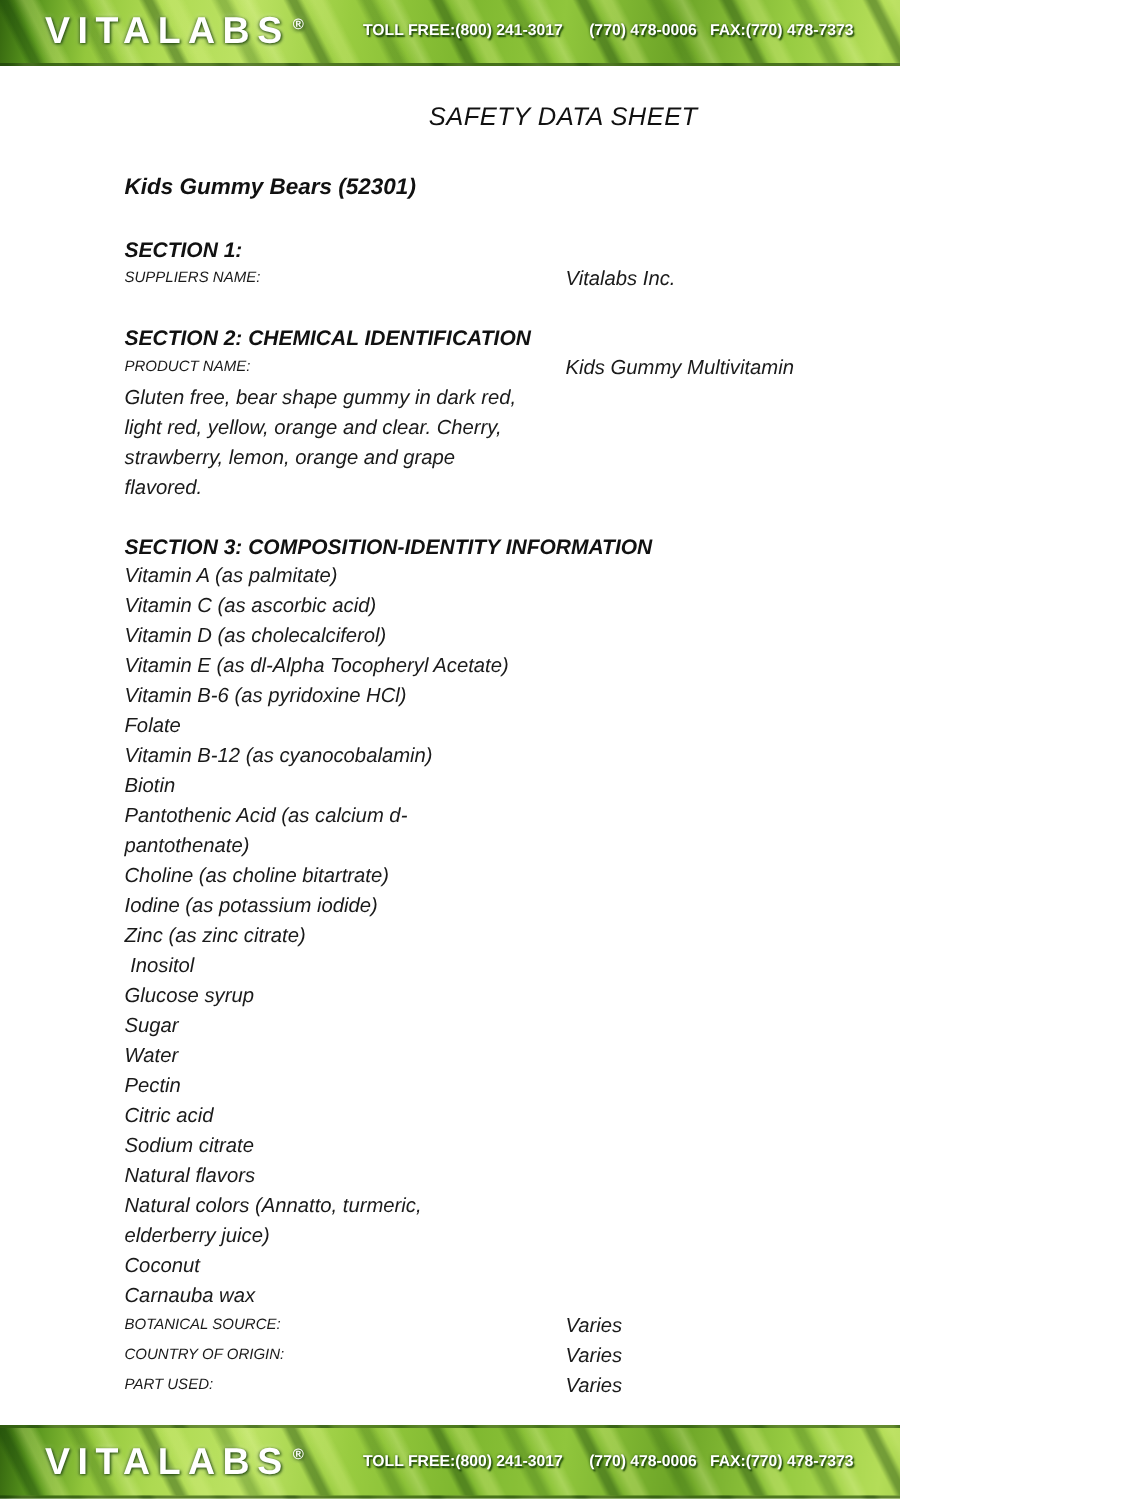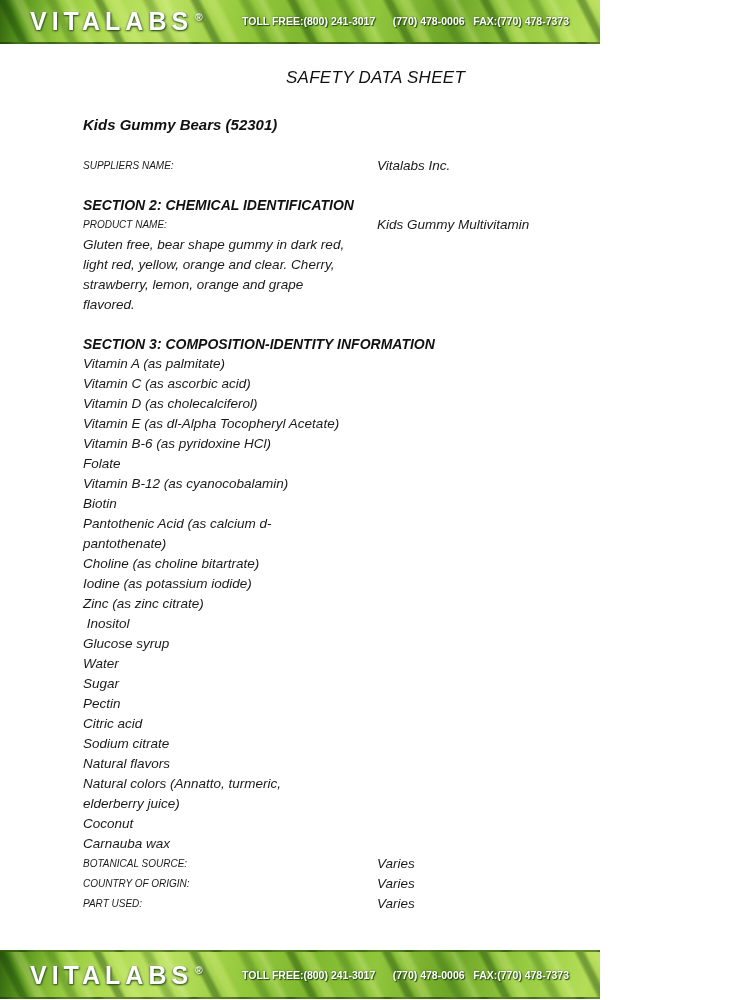--- a/index.html
+++ b/index.html
@@ -143,20 +143,21 @@
       <div>TOLL FREE:(800) 241-3017      (770) 478-0006   FAX:(770) 478-7373</div>
       
     </div>
   </header>
 
   <main class="content">
     <h1 class="doc-title">SAFETY DATA SHEET</h1>
     <h2 class="product-heading">Kids Gummy Bears (52301)</h2>
     <div class="sections">
   <section class="section">
+    <div class="section-heading">SECTION 1:</div>
     <div class="section-rows">
   <div class="row">
     <span class="row-label">SUPPLIERS NAME:</span>
     <div class="row-values">
                 <div class="value-line">Vitalabs Inc.</div>
               </div>
   </div>
 </div>
   </section>
 
@@ -194,22 +195,22 @@
                 <div class="value-line">Folate</div>
                 <div class="value-line">Vitamin B-12 (as cyanocobalamin)</div>
                 <div class="value-line">Biotin</div>
                 <div class="value-line">Pantothenic Acid (as calcium d-</div>
                 <div class="value-line">pantothenate)</div>
                 <div class="value-line">Choline (as choline bitartrate)</div>
                 <div class="value-line">Iodine (as potassium iodide)</div>
                 <div class="value-line">Zinc (as zinc citrate)</div>
                 <div class="value-line"> Inositol</div>
                 <div class="value-line">Glucose syrup</div>
+                <div class="value-line">Sugar</div>
                 <div class="value-line">Water</div>
-                <div class="value-line">Sugar</div>
                 <div class="value-line">Pectin</div>
                 <div class="value-line">Citric acid</div>
                 <div class="value-line">Sodium citrate</div>
                 <div class="value-line">Natural flavors</div>
                 <div class="value-line">Natural colors (Annatto, turmeric,</div>
                 <div class="value-line">elderberry juice)</div>
                 <div class="value-line">Coconut</div>
                 <div class="value-line">Carnauba wax</div>
               </div>
   </div>

